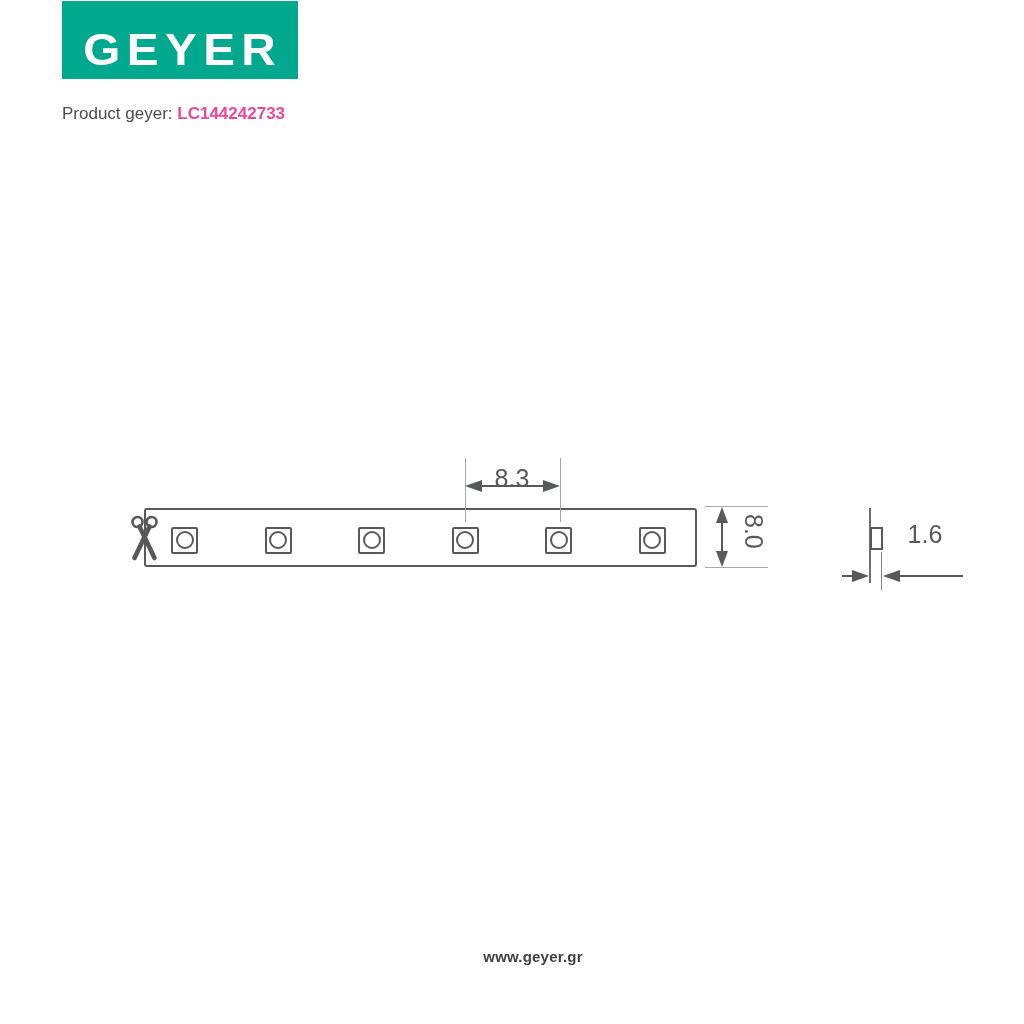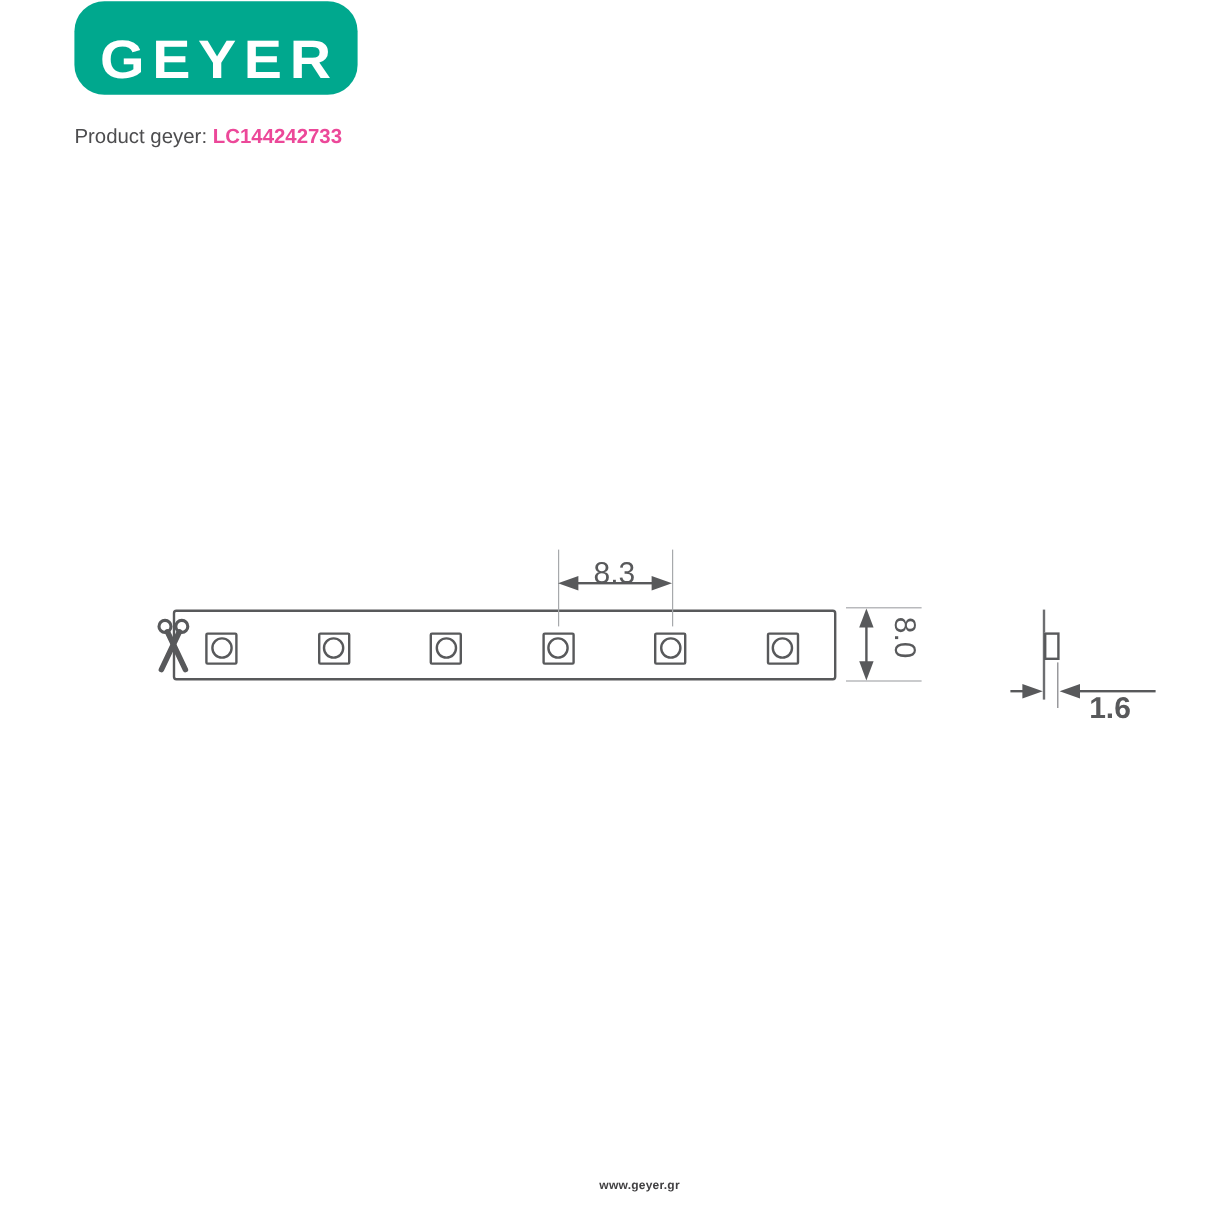--- a/index.html
+++ b/index.html
@@ -67,30 +67,30 @@
   }
   .sv-rect{
     position:absolute;left:870px;top:527px;width:13px;height:23px;
     border:2px solid var(--line);background:#fff;
   }
   .sv-line1{position:absolute;left:869px;top:508px;width:2px;height:75px;background:#6D6E71;}
   .sv-line2{position:absolute;left:881px;top:552px;width:1px;height:38px;background:#808184;}
   .scissors{position:absolute;left:128px;top:515px;}
   
   .footer{
-    position:absolute;left:533px;top:983px;transform:translateX(-50%);
-    font-size:10px;font-weight:700;color:#414042;letter-spacing:0.2px;
+    position:absolute;left:533px;top:948px;transform:translateX(-50%);
+    font-size:15px;font-weight:700;color:#414042;letter-spacing:0.2px;
   }
 </style>
 </head>
 <body>
 
 <div class="page">
 
-  <div class="logo" style="background: rgb(0, 168, 142); border-radius: 25px;">
+  <div class="logo" style="background: rgb(0, 168, 142);">
     <span class="logo-text" style="color: rgb(255, 255, 255);">GEYER</span>
   </div>
 
   <div class="meta">
     <div>
       <span>Product geyer:</span>
       <b>LC144242733</b>
     </div>
   </div>
 
@@ -119,21 +119,21 @@
     <div class="arr arr-down" style="left:716px;top:551px;"></div>
     <div class="dim-label vertical" style="left:741px;top:514px;height:48px;">8.0</div>
 
     <div class="sv-line1"></div>
     <div class="sv-rect"></div>
     <div class="sv-line2"></div>
     <div class="hline" style="left:842px;top:575px;width:12px;"></div>
     <div class="arr arr-right" style="left:852px;top:570px;"></div>
     <div class="arr arr-left" style="left:883px;top:570px;"></div>
     <div class="hline" style="left:900px;top:575px;width:63px;"></div>
-    <div class="dim-label" style="left:896px;top:578px;width:58px;font-weight:bold;">1.6</div>
+    <div class="dim-label" style="left:896px;top:522px;width:58px;">1.6</div>
   <div class="led" style="left: 171px; top: 526.5px;">
         <div class="led-circle"></div>
       </div>
       <div class="led" style="left: 264.5px; top: 526.5px;">
         <div class="led-circle"></div>
       </div>
       <div class="led" style="left: 358px; top: 526.5px;">
         <div class="led-circle"></div>
       </div>
       <div class="led" style="left: 451.5px; top: 526.5px;">

